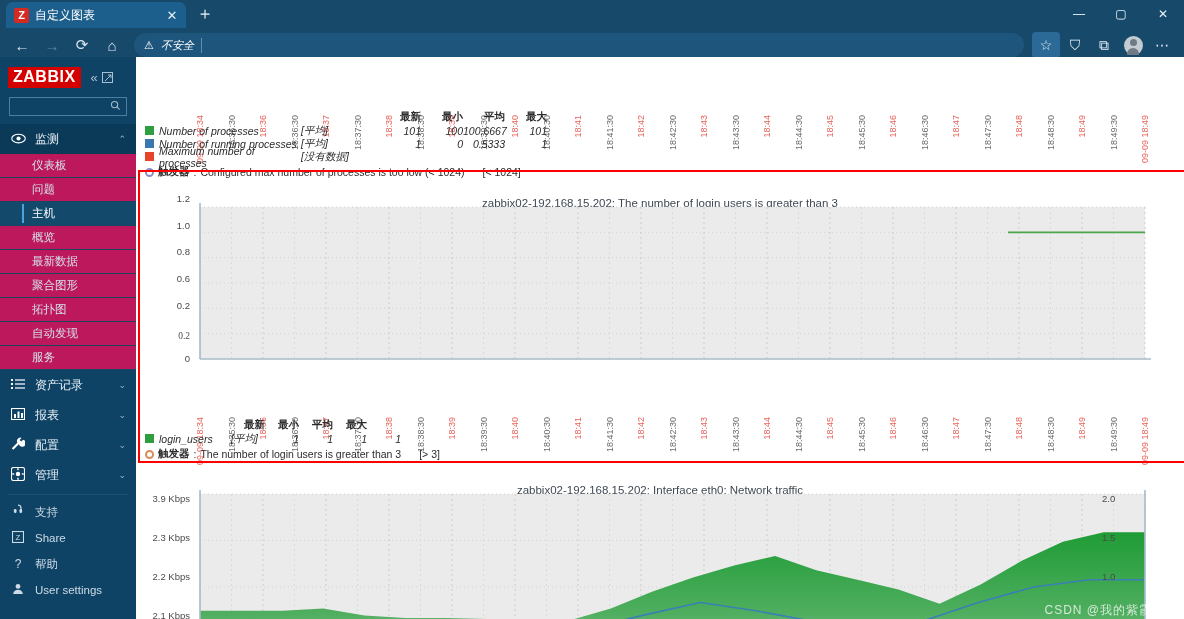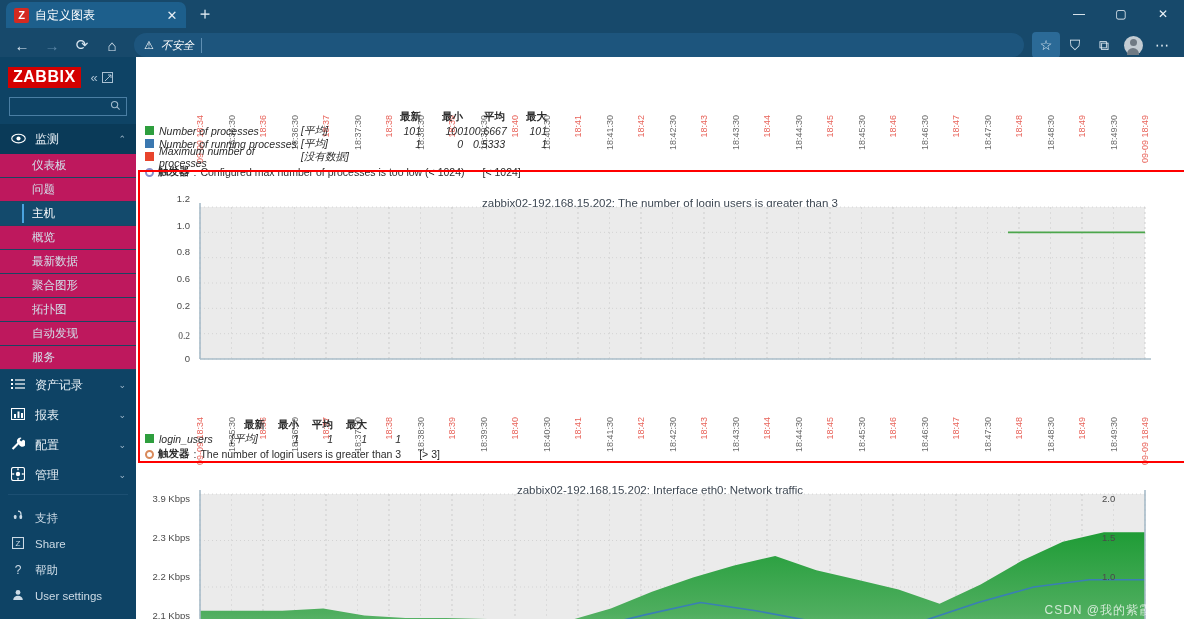--- a/index.html
+++ b/index.html
@@ -100,21 +100,21 @@
   .sb-item {
     height: 24px; display:flex; align-items:center; padding-left: 32px;
     font-size: 11.5px; color: #d2e0ea; cursor: pointer;
     border-bottom: 1px solid #1b4562;
     position: relative;
   }
   .sb-item.sel { background:#134a6c; color:#ffffff; }
   .sb-item.sel::before {
     content:''; position:absolute; left:22px; top:2px; bottom:2px; width:2px; background:#4aa3df;
   }
-  .sb-foot { margin-top: 6px; }
+  .sb-foot { }
   .sb-foot .sb-group { height: 26px; font-size: 11.5px; color:#cddbe6; }
   .sb-foot .gi { font-size: 12px; color:#cddbe6; }
 
   
   .content { flex: 1; position: relative; background: #ffffff; overflow: hidden; }
 
   .sb-divider { height:1px; background:#1c4f72; margin: 4px 8px; }
 
   
   .graph-block { position: relative; }

